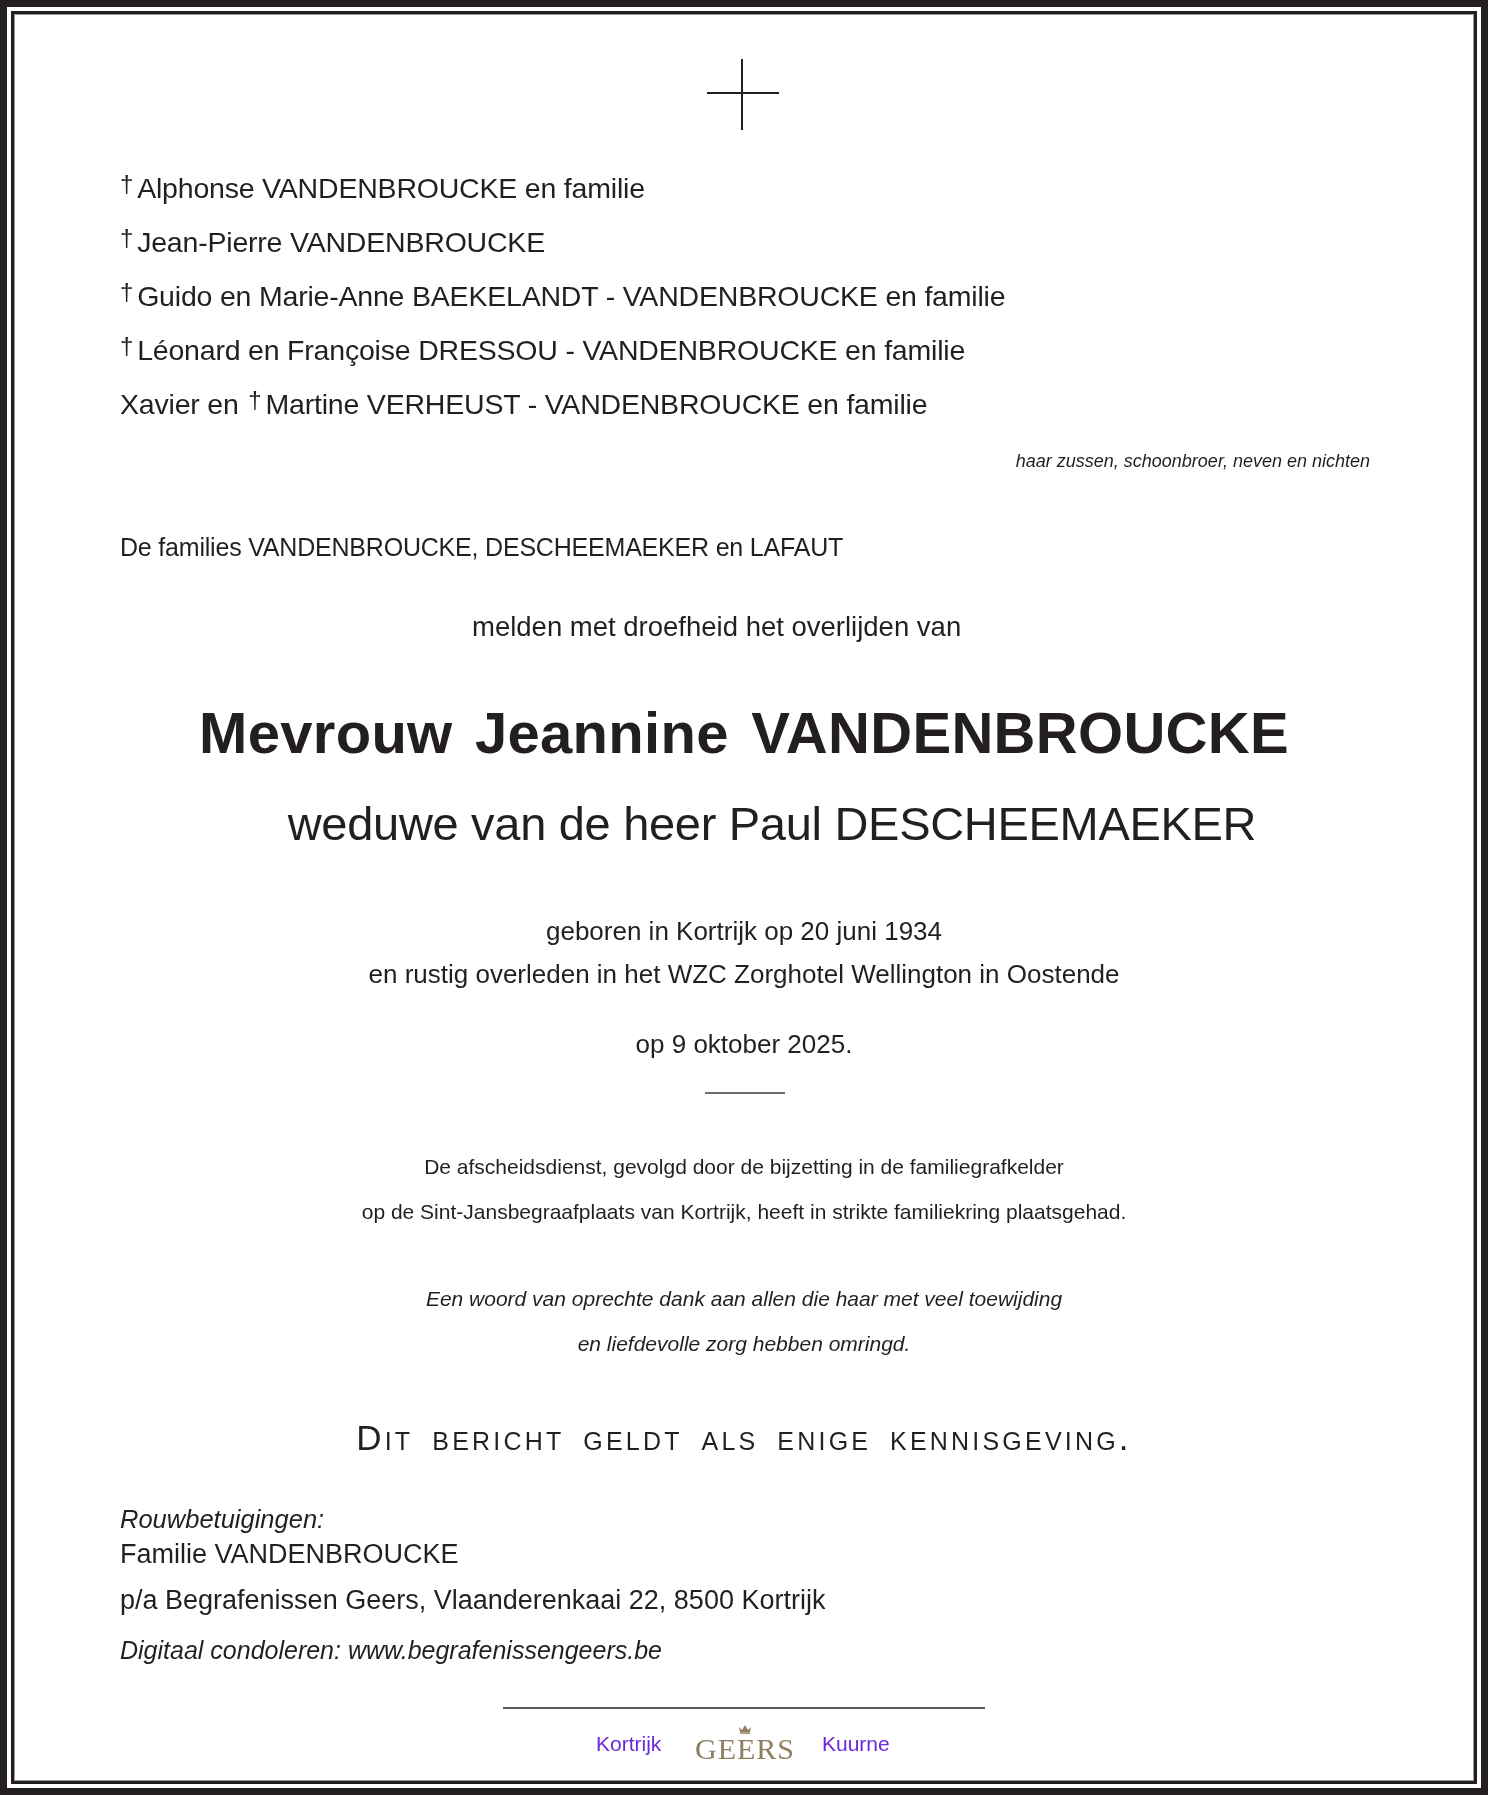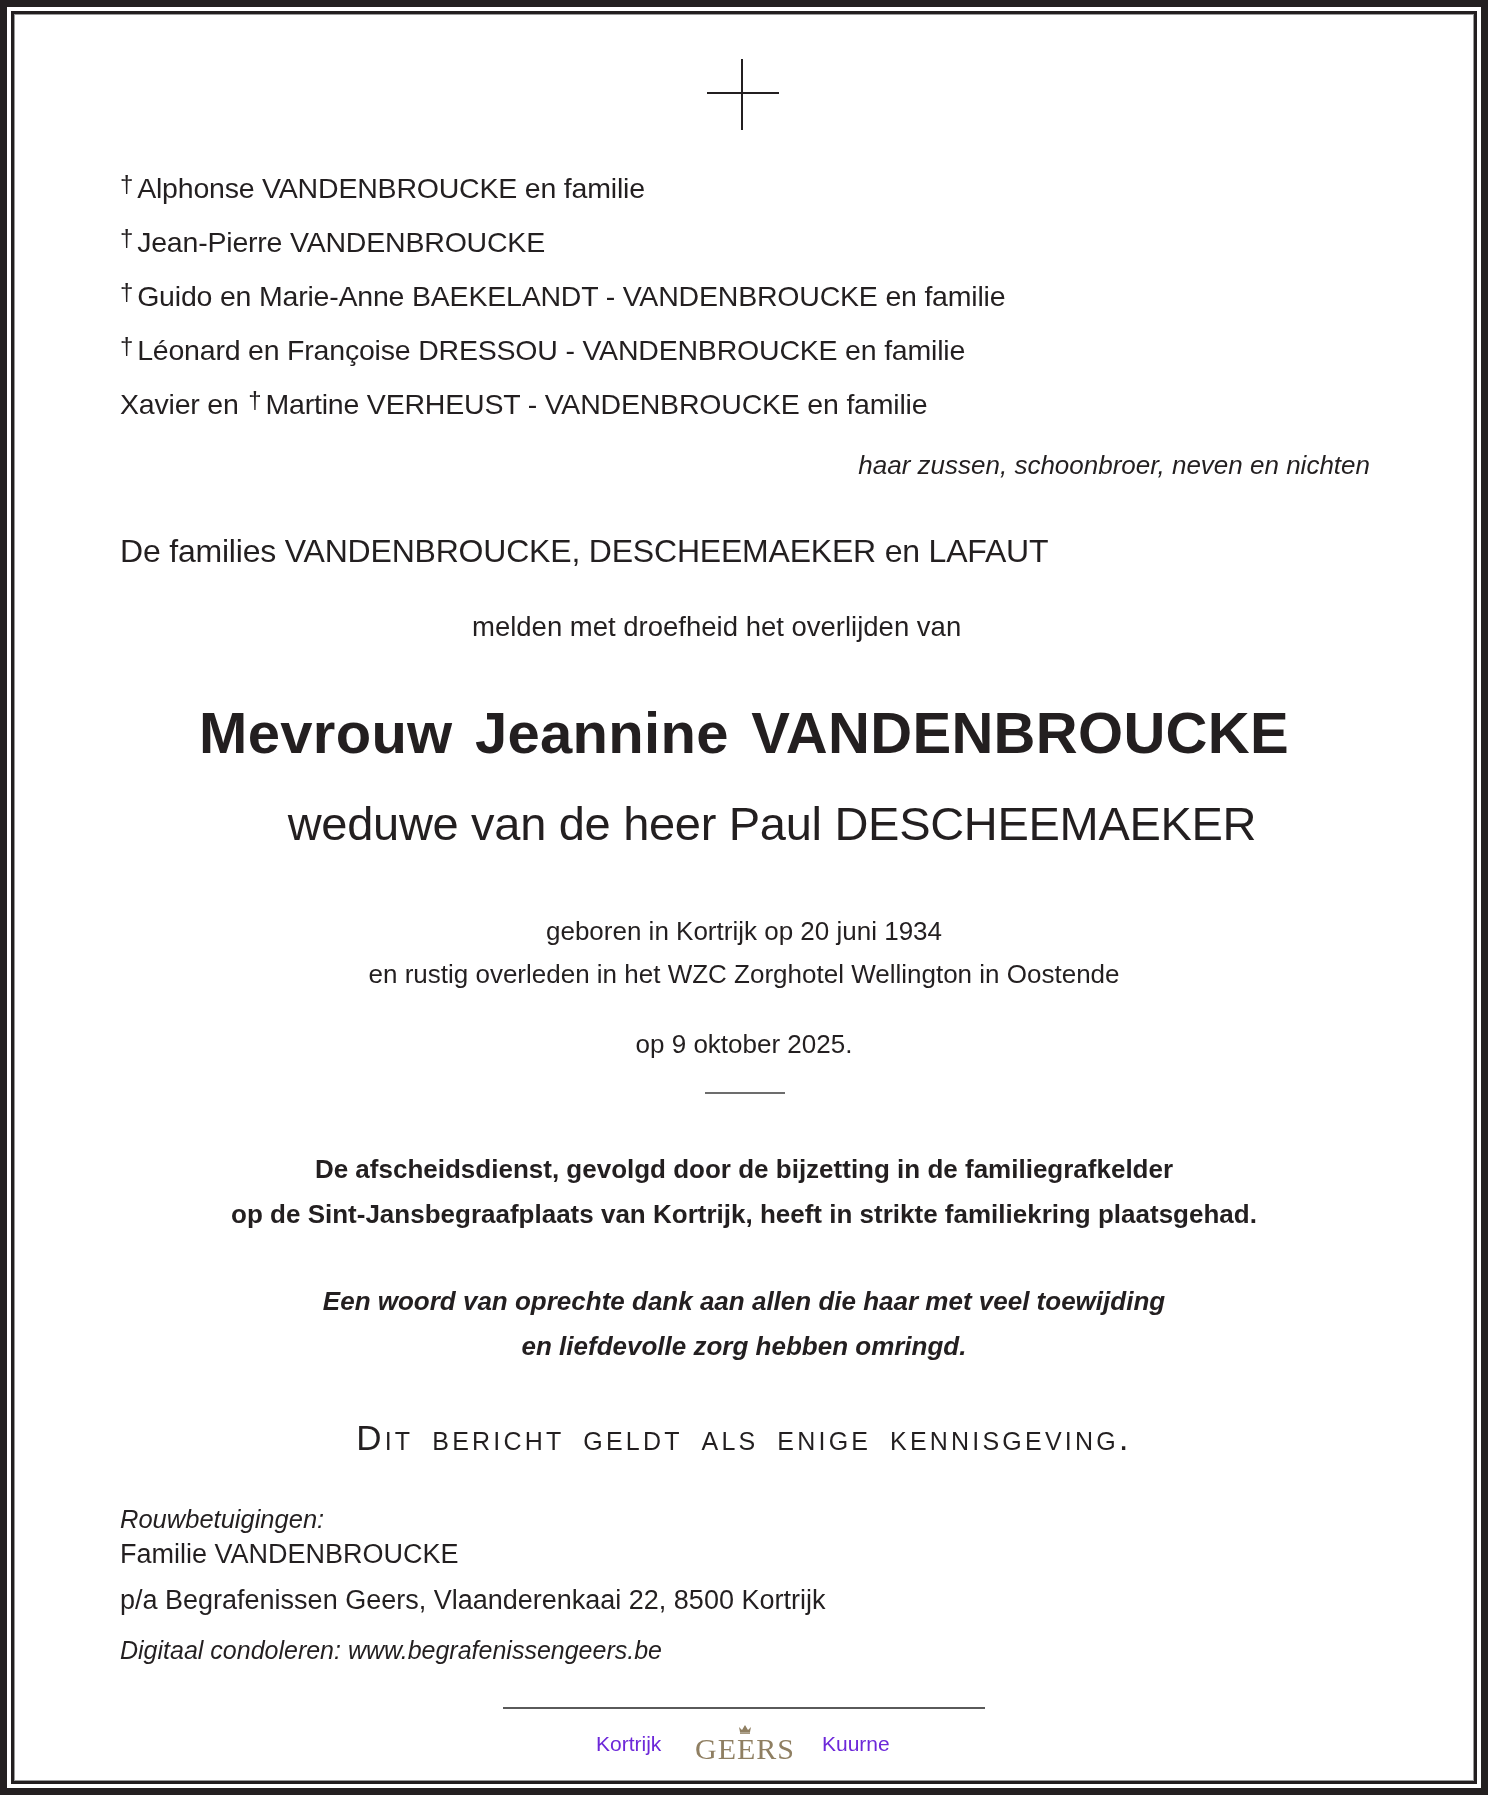--- a/index.html
+++ b/index.html
@@ -14,21 +14,21 @@
   .cross-h { position: absolute; left: 707px; top: 92px; width: 72px; height: 2px; background: #231f20; }
   .t { position: absolute; white-space: nowrap; line-height: 1; }
   .fam { left: 120px; font-size: 28.5px; letter-spacing: -0.2px; }
   .dagger { font-size: 24px; position: relative; top: -6px; margin-right: 4px; }
   .dagger-mid { font-size: 24px; position: relative; top: -6px; margin: 0 4px 0 2px; }
   .ital { font-style: italic; }
   .center { left: 0; width: 1488px; text-align: center; }
   .name { font-size: 58px; font-weight: bold; letter-spacing: 0.3px; word-spacing: 6px; }
   .widow { font-size: 47px; font-weight: normal; letter-spacing: -0.3px; color: #231f20; padding-left: 28px; }
   .dates { font-size: 26px; }
-  .para { font-size: 26px; font-weight: bold; }
+  .para { font-size: 21px; }
   .smallcaps { font-size: 35px; font-variant: small-caps; letter-spacing: 3.2px; word-spacing: 6px; }
   .left { left: 120px; font-size: 27px; }
   .divider { position: absolute; left: 705px; top: 1092px; width: 80px; height: 2px; background: #6d6d6d; }
   .footer-line { position: absolute; left: 503px; top: 1707px; width: 482px; height: 2px; background: #5a5a5a; }
   .footer-city { font-size: 21px; color: #6d28d9; font-weight: normal; }
   .logo { position: absolute; left: 694px; top: 1728px; width: 102px; height: 36px; }
   .logo-text { position: absolute; left: 0; top: 6px; width: 102px; text-align: center;
                font-family: "Liberation Serif", "DejaVu Serif", serif; font-size: 30px;
                color: #8f7f62; letter-spacing: 1px; line-height: 1; }
   .crown { position: absolute; left: 44px; top: -4px; width: 14px; height: 10px; }
@@ -54,23 +54,23 @@
   <span class="dagger">†</span><span>Guido en Marie-Anne BAEKELANDT - VANDENBROUCKE en familie</span>
 </div>
 <div class="t fam" style="top:336px;">
   <span class="dagger">†</span><span>Léonard en Françoise DRESSOU - VANDENBROUCKE en familie</span>
 </div>
 <div class="t fam" style="top:390px;">
   <span>Xavier en</span>
   <span class="dagger-mid">†</span><span>Martine VERHEUST - VANDENBROUCKE en familie</span>
 </div>
 
-<div class="t ital" style="top:452px; right:118px; font-size:26px;">haar zussen, schoonbroer, neven en nichten</div>
+<div class="t ital" style="top:452px; right:118px; font-size:18px;">haar zussen, schoonbroer, neven en nichten</div>
 
-<div class="t fam" style="top:535px; font-size:32px;">De families VANDENBROUCKE, DESCHEEMAEKER en LAFAUT</div>
+<div class="t fam" style="top:535px; font-size:25px;">De families VANDENBROUCKE, DESCHEEMAEKER en LAFAUT</div>
 
 <div class="t" style="top:613px; left:472px; font-size:27.5px;">melden met droefheid het overlijden van</div>
 
 <div class="t center name" style="top:704px;">Mevrouw Jeannine VANDENBROUCKE</div>
 <div class="t center widow" style="top:800px;">weduwe van de heer Paul DESCHEEMAEKER</div>
 
 <div class="t center dates" style="top:918px;">geboren in Kortrijk op 20 juni 1934</div>
 <div class="t center dates" style="top:961px;">en rustig overleden in het WZC Zorghotel Wellington in Oostende</div>
 <div class="t center dates" style="top:1003px;margin-top:28px;">op 9 oktober 2025.</div>
 

